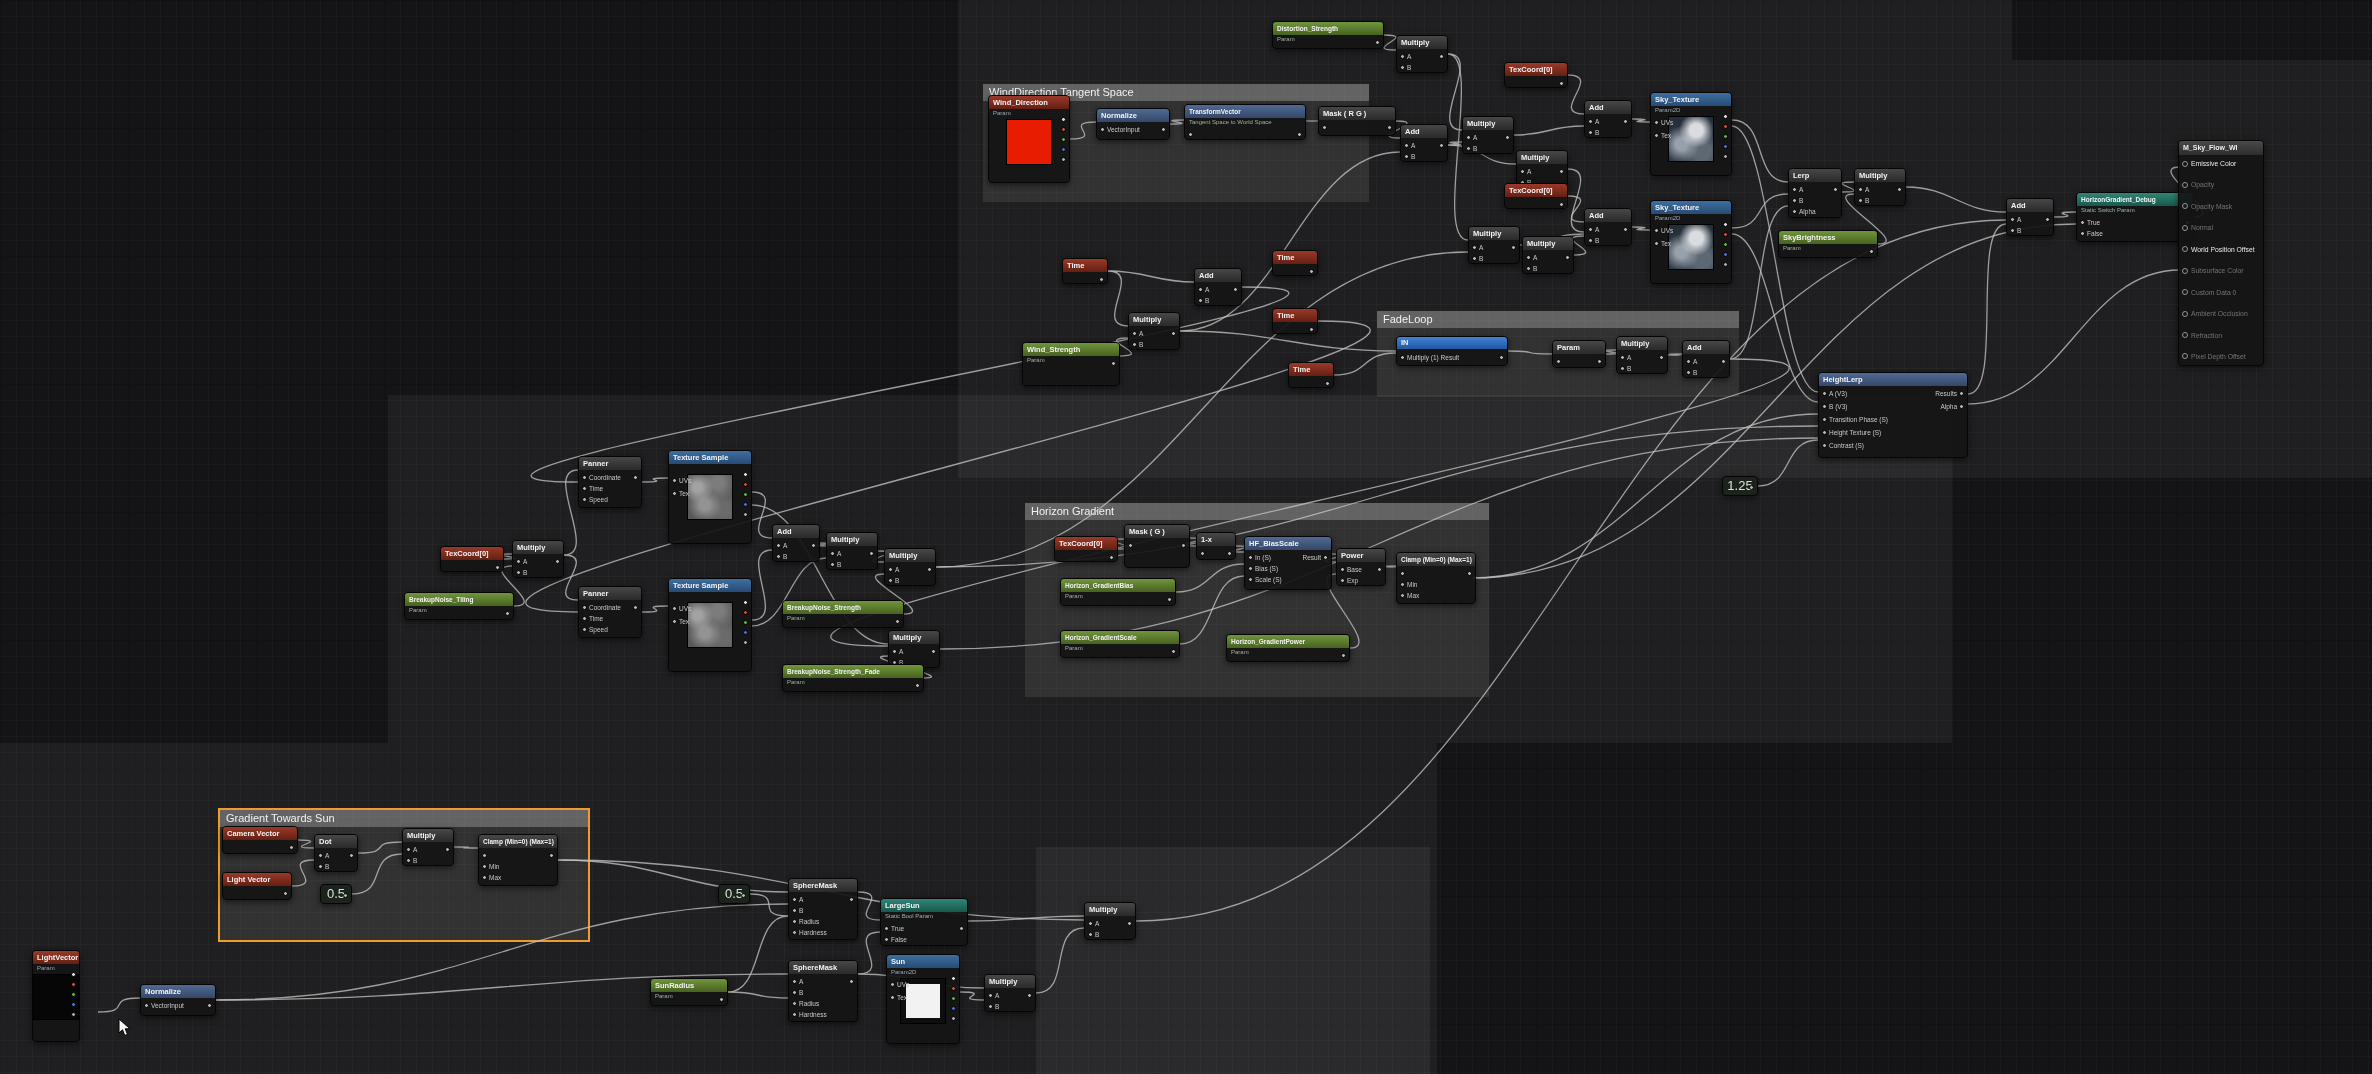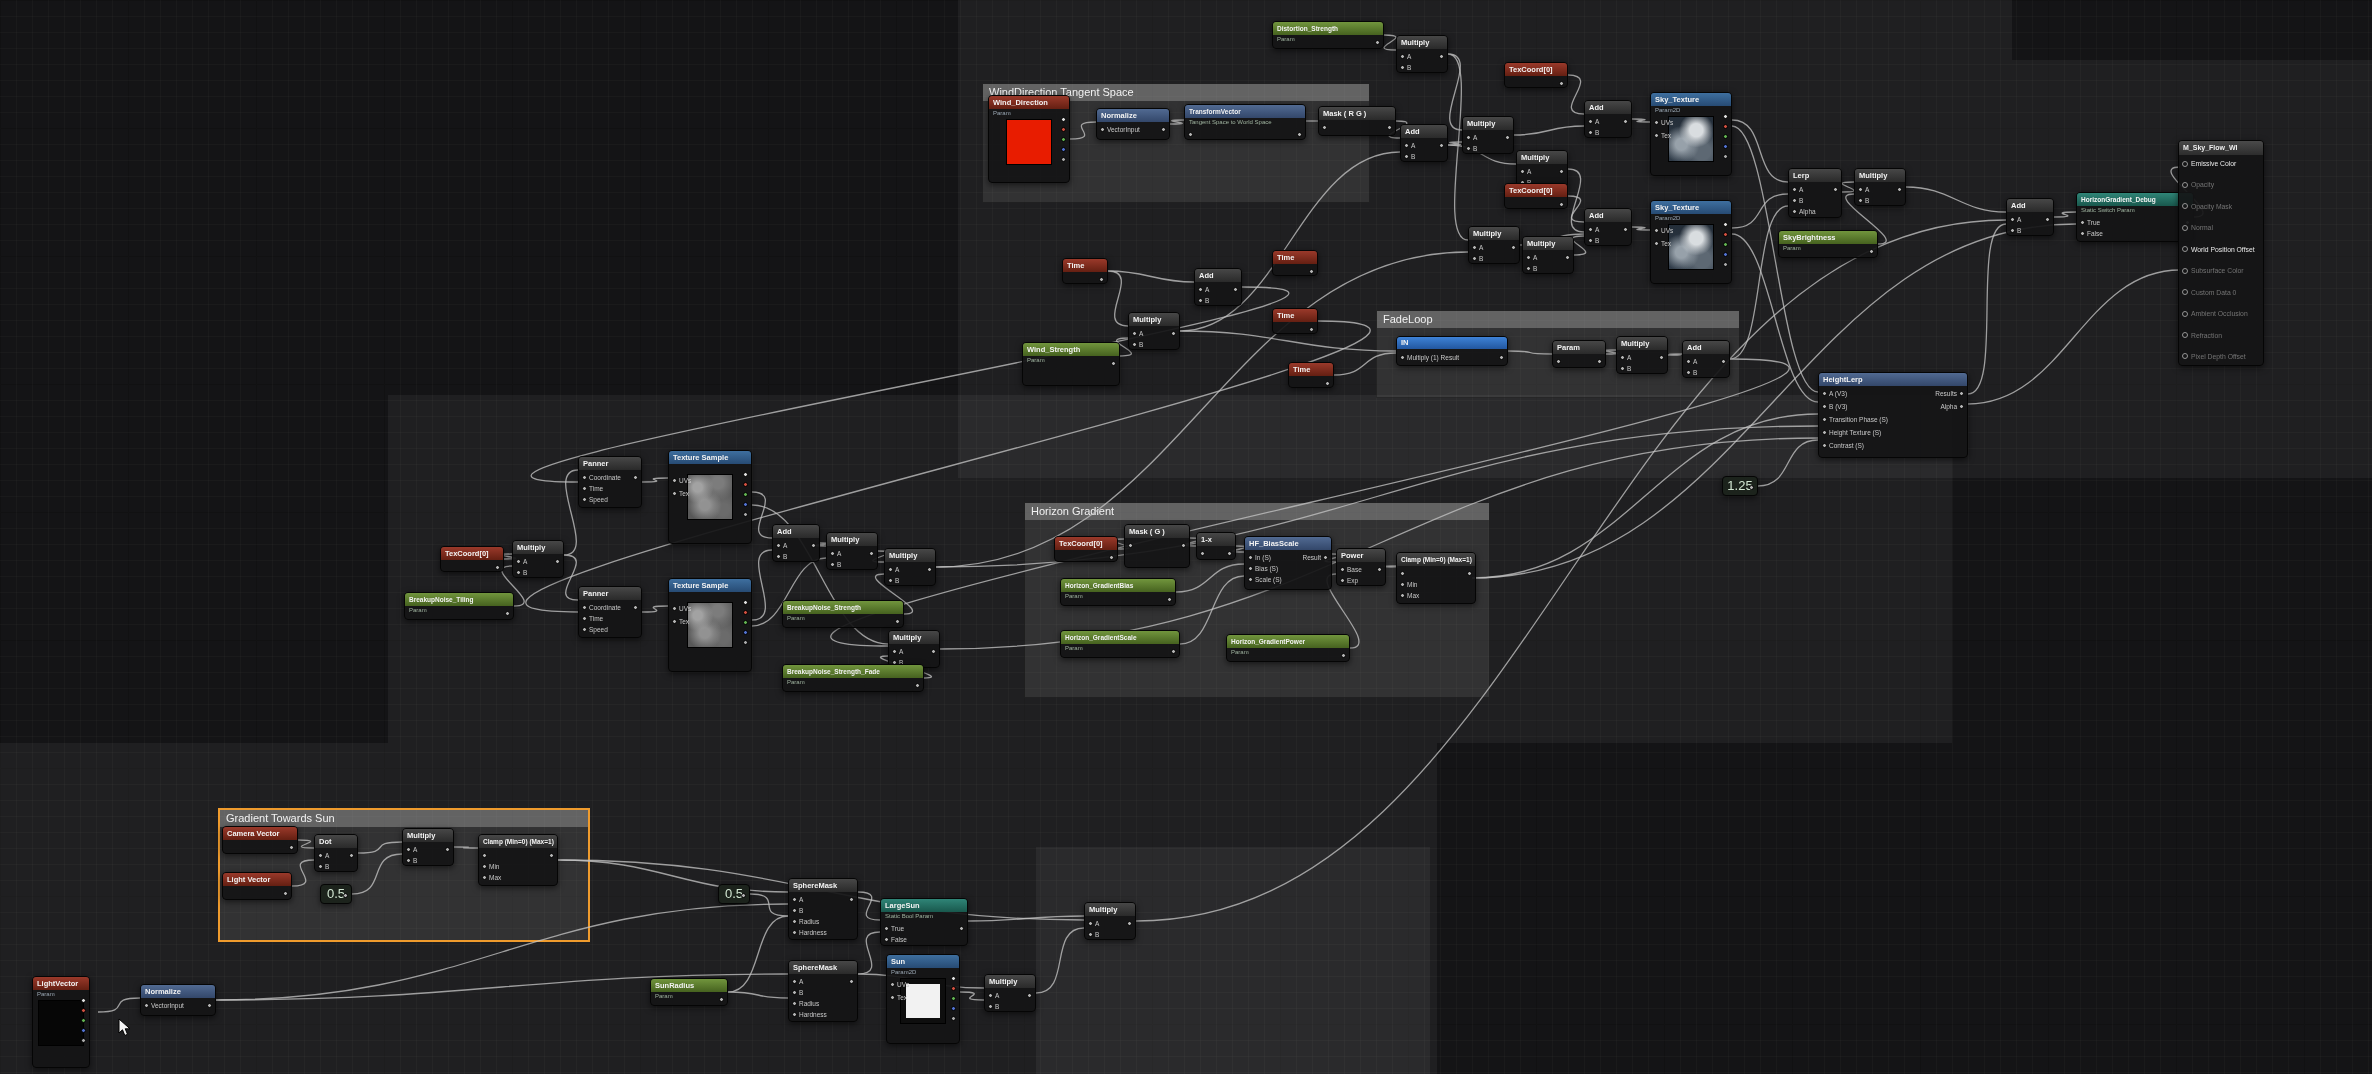--- a/index.html
+++ b/index.html
@@ -991,21 +991,21 @@
         <span>Min</span>
       </span>
       <span class="pin in" style="top: 38px;">
         <span class="dot"></span>
         <span>Max</span>
       </span>
       <span class="pin out" style="top: 16px;">
         <span class="dot"></span>
       </span>
     </div>
-    <div class="node t-vparam hdr-green" style="left: 32px; top: 976px; width: 58px; height: 92px;">
+    <div class="node t-vparam hdr-green" style="left: 32px; top: 950px; width: 48px; height: 92px;">
       <div class="hd">LightVector</div>
       <div class="thumb th-black" style="top: 23px;"></div>
       <div class="sub" style="color: rgb(154, 167, 179);">Param</div>
       <span class="pin out" style="top: 19px;">
         <span class="dot" style="background: rgb(224, 224, 224);"></span>
       </span>
       <span class="pin out" style="top: 29px;">
         <span class="dot" style="background: rgb(208, 80, 64);"></span>
       </span>
       <span class="pin out" style="top: 39px;">

